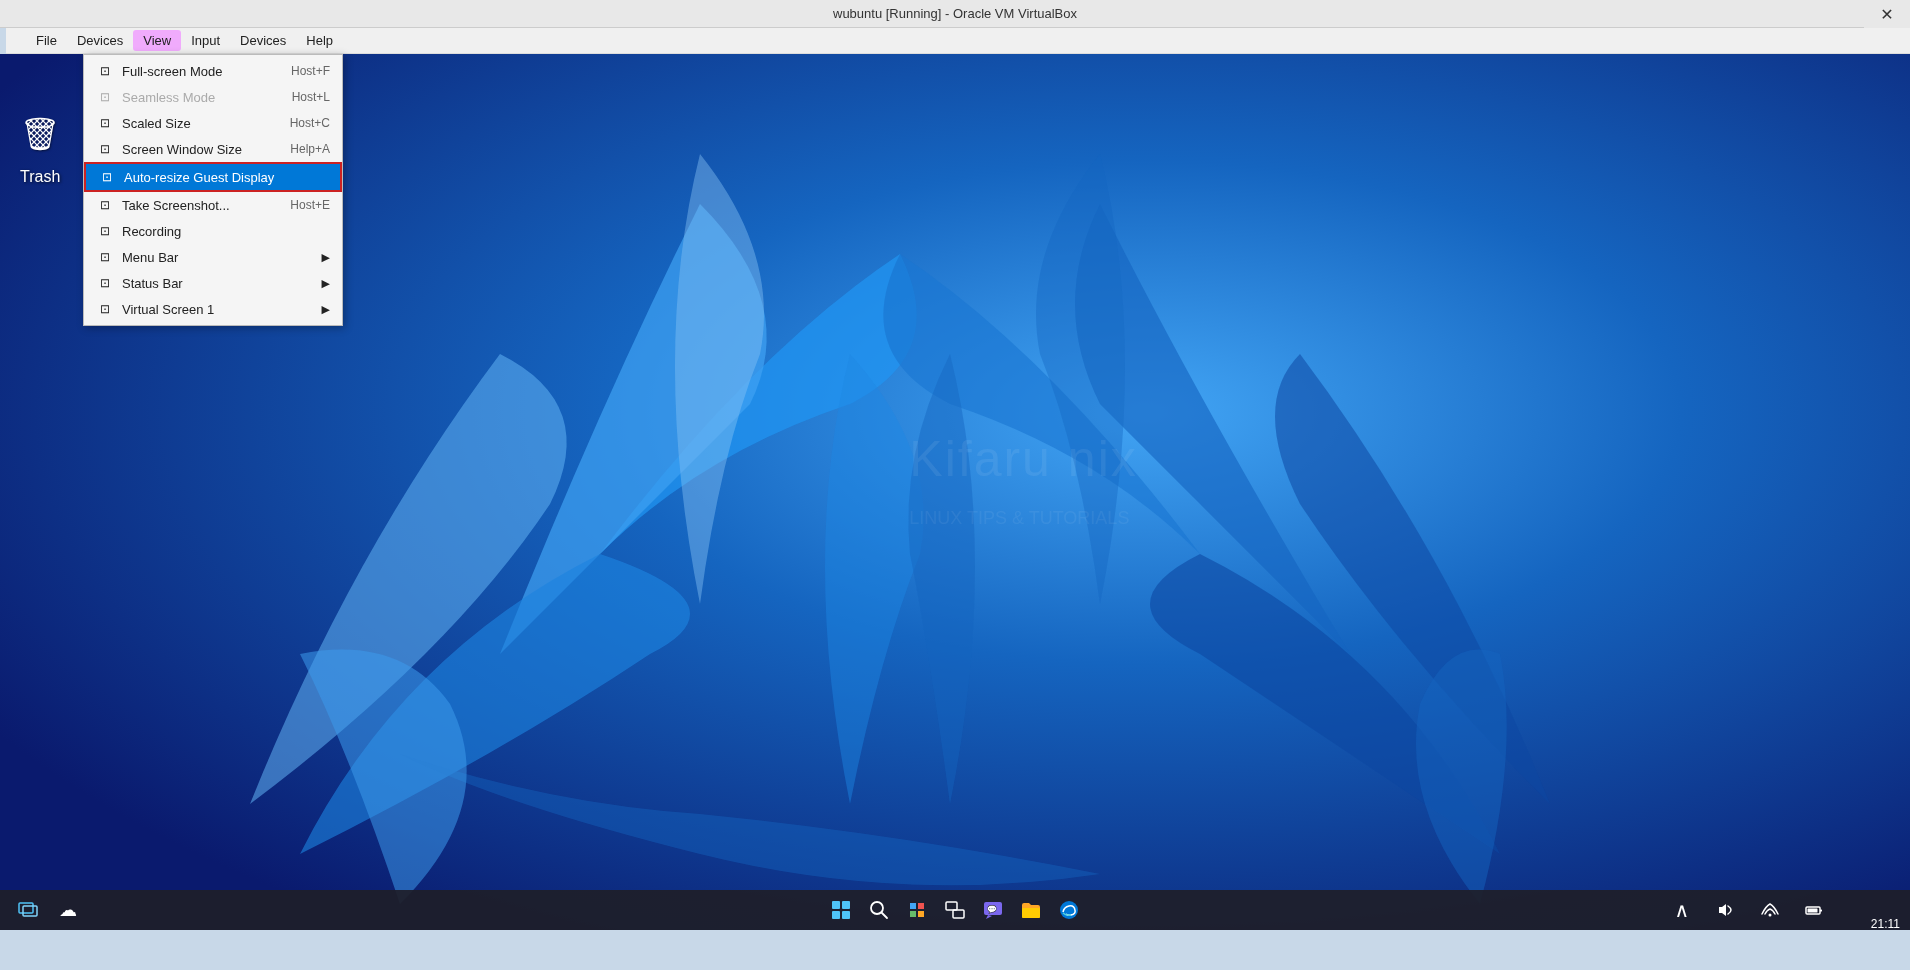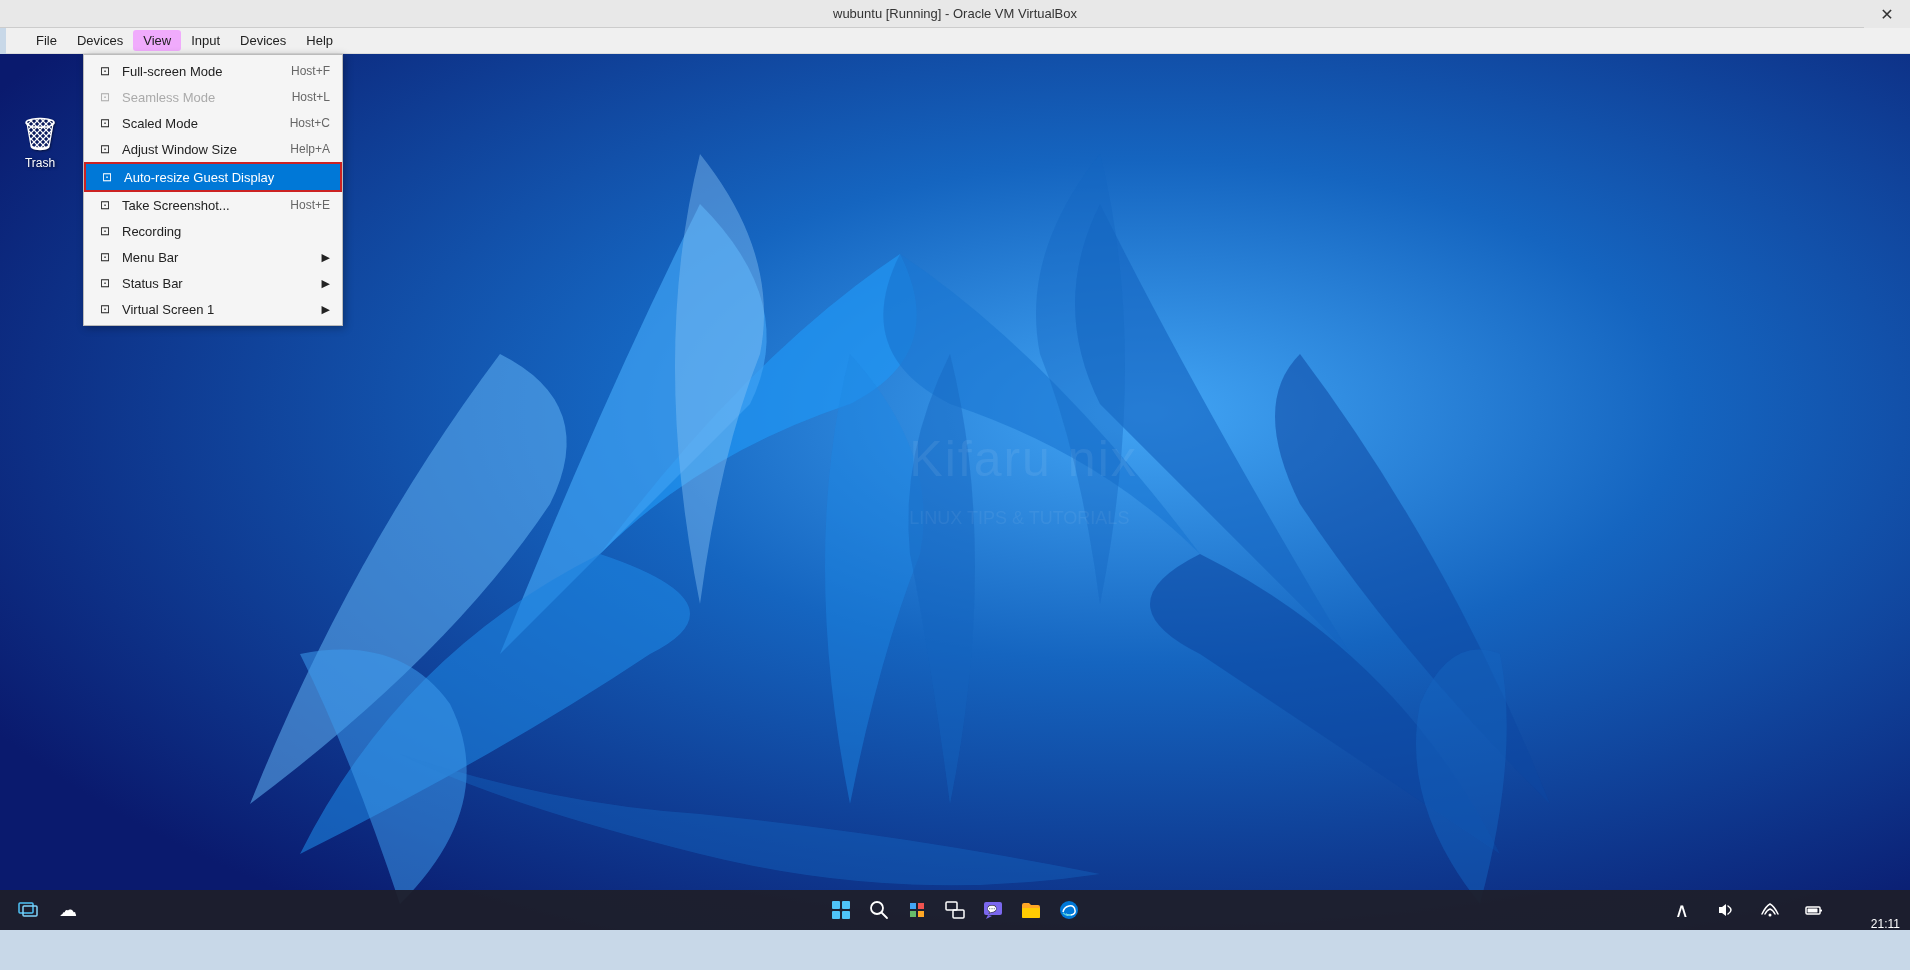--- a/index.html
+++ b/index.html
@@ -148,24 +148,24 @@
     }
     #trash-icon .icon-img {
       width: 40px;
       height: 40px;
       display: flex;
       align-items: center;
       justify-content: center;
       font-size: 32px;
     }
     #trash-icon .icon-label {
-      font-size: 12px;
+      font-size: 16px;
       color: white;
       text-shadow: 1px 1px 3px rgba(0,0,0,0.7);
-      margin-top: 2px;
+      margin-top: 14px;
     }
 
     
     #watermark {
       position: absolute;
       top: 50%;
       left: 50%;
       transform: translate(-20%, -60%);
       opacity: 0.25;
       color: white;
@@ -265,27 +265,27 @@
   </div>
 
   <div class="dropdown-item disabled">
     <span class="item-icon">⊡</span>
     <span>Seamless Mode</span>
     <span class="shortcut">Host+L</span>
   </div>
 
   <div class="dropdown-item">
     <span class="item-icon">⊡</span>
-    <span>Scaled Mode</span>
+    <span>Scaled Size</span>
     <span class="shortcut">Host+C</span>
   </div>
 
   <div class="dropdown-item">
     <span class="item-icon">⊡</span>
-    <span>Adjust Window Size</span>
+    <span>Screen Window Size</span>
     <span class="shortcut">Help+A</span>
   </div>
 
   <div class="dropdown-item highlighted">
     <span class="item-icon">⊡</span>
     <span>Auto-resize Guest Display</span>
   </div>
 
   <div class="dropdown-item">
     <span class="item-icon">⊡</span>

